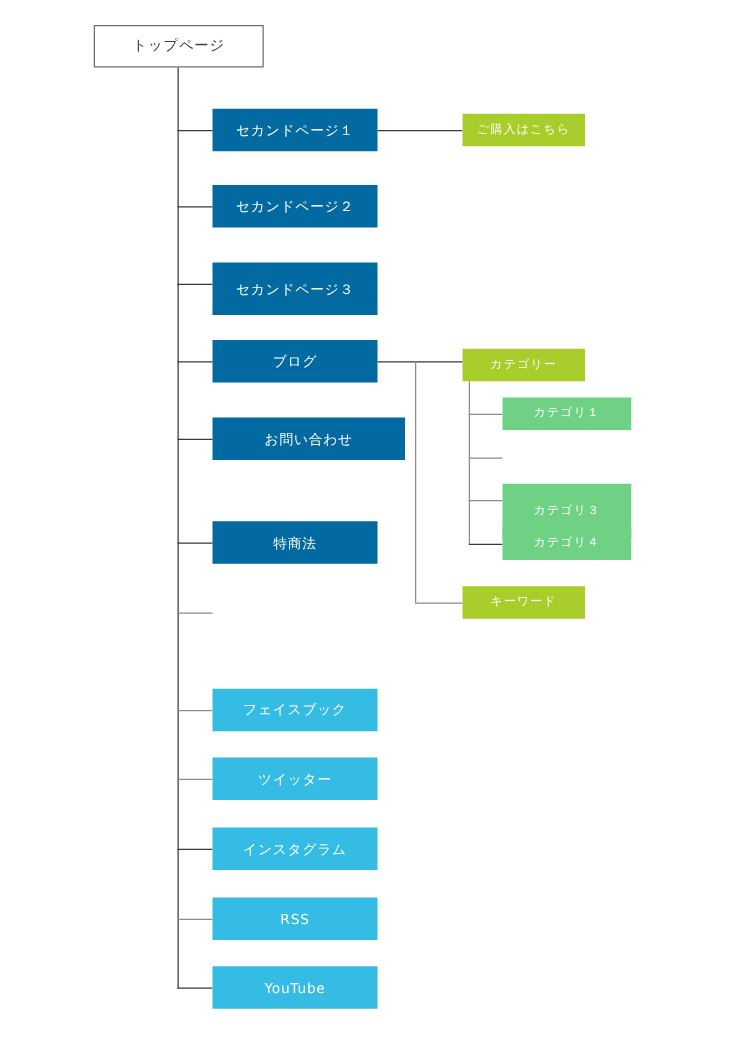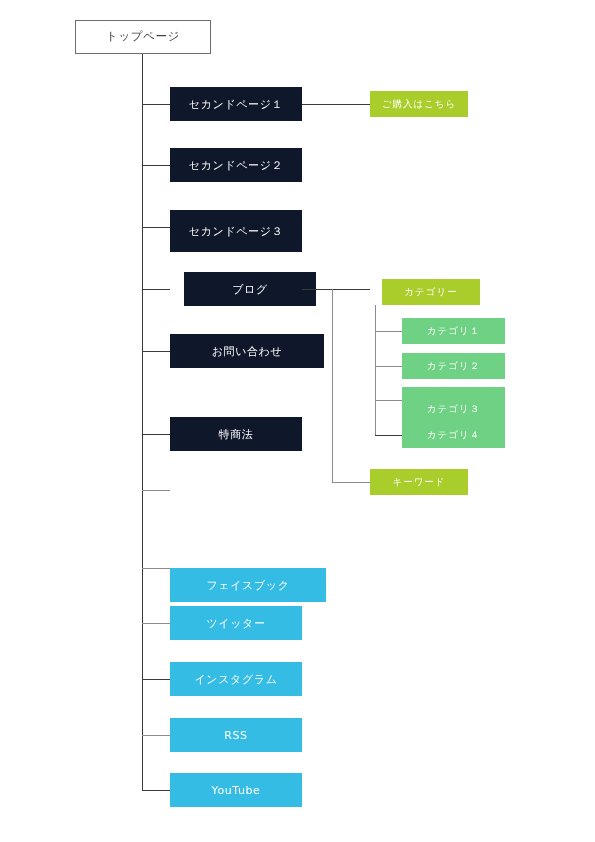--- a/index.html
+++ b/index.html
@@ -27,21 +27,21 @@
     white-space:nowrap;
     user-select:none;
   }
   .node.root{
     background:#ffffff;
     border:1px solid #6d6d6d;
     color:#3c3c3c;
     font-size:11.5px;
     text-align:center;
   }
-  .node.orange{ background:#0f172a;justify-content:center; }
+  .node.orange{ background:#0369a1;justify-content:center; }
   .node.blue{ background:#35bce4; }
   .node.ygreen{ background:#a9cd2a; }
   .node.lgreen{ background:#6fd183; }
   .node.ygreen, .node.lgreen{ font-size:9.5px; letter-spacing:1px; }
   .node.lgreen{ color:#ffffff; }
   .conn{
     position:absolute;
     background:#3a3a3a;
   }
   .conn.v{ width:1px; }
@@ -74,31 +74,31 @@
 
   <div class="node orange" style="left:170px;top:87px;width:132px;height:34px;">
     <span>セカンドページ１</span>
   </div>
   <div class="node orange" style="left:170px;top:148px;width:132px;height:34px;">
     <span>セカンドページ２</span>
   </div>
   <div class="node orange" style="left:170px;top:210px;width:132px;height:42px;">
     <span>セカンドページ３</span>
   </div>
-  <div class="node orange" style="left:184px;top:272px;width:132px;height:34px;">
+  <div class="node orange" style="left:170px;top:272px;width:132px;height:34px;">
     <span>ブログ</span>
   </div>
   <div class="node orange" style="left:170px;top:334px;width:154px;height:34px;">
     <span>お問い合わせ</span>
   </div>
   <div class="node orange" style="left:170px;top:417px;width:132px;height:34px;">
     <span>特商法</span>
   </div>
 
-  <div class="node blue" style="left:170px;top:568px;width:156px;height:34px;font-family:Liberation Serif, serif;">
+  <div class="node blue" style="left:170px;top:551px;width:132px;height:34px;font-family:Liberation Serif, serif;">
     <span>フェイスブック</span>
   </div>
   <div class="node blue" style="left:170px;top:606px;width:132px;height:34px;">
     <span>ツイッター</span>
   </div>
   <div class="node blue" style="left:170px;top:662px;width:132px;height:34px;">
     <span>インスタグラム</span>
   </div>
   <div class="node blue" style="left:170px;top:718px;width:132px;height:34px;">
     <span>RSS</span>
@@ -111,40 +111,37 @@
   <div class="node ygreen" style="left:370px;top:91px;width:98px;height:26px;">
     <span>ご購入はこちら</span>
   </div>
 
   <div class="conn h" style="left:302px;top:289px;width:68px;"></div>
 
   <div class="conn v grey" style="left:332px;top:289px;height:193px;"></div>
 
   <div class="conn h grey" style="left:332px;top:482px;width:38px;"></div>
 
-  <div class="node ygreen" style="left:370px;top:279px;width:98px;height:26px;margin-left:12px;">
+  <div class="node ygreen" style="left:370px;top:279px;width:98px;height:26px;">
     <span>カテゴリー</span>
   </div>
   <div class="node ygreen" style="left:370px;top:469px;width:98px;height:26px;">
     <span>キーワード</span>
   </div>
 
   <div class="conn v grey" style="left:375px;top:305px;height:130px;"></div>
 
   <div class="conn h grey" style="left:375px;top:331px;width:27px;"></div>
   <div class="conn h grey" style="left:375px;top:366px;width:27px;"></div>
   <div class="conn h grey" style="left:375px;top:400px;width:27px;"></div>
   <div class="conn h" style="left:375px;top:435px;width:27px;"></div>
 
   <div class="node lgreen" style="left:402px;top:318px;width:103px;height:26px;">
     <span>カテゴリ１</span>
   </div>
-  <div class="node lgreen" style="left:402px;top:353px;width:103px;height:26px;">
-    <span>カテゴリ２</span>
-  </div>
   <div class="node lgreen" style="left:402px;top:387px;width:103px;height:44px;">
     <span>カテゴリ３</span>
   </div>
   <div class="node lgreen" style="left:402px;top:422px;width:103px;height:26px;">
     <span>カテゴリ４</span>
   </div>
 
 </div>
 
 </body></html>

